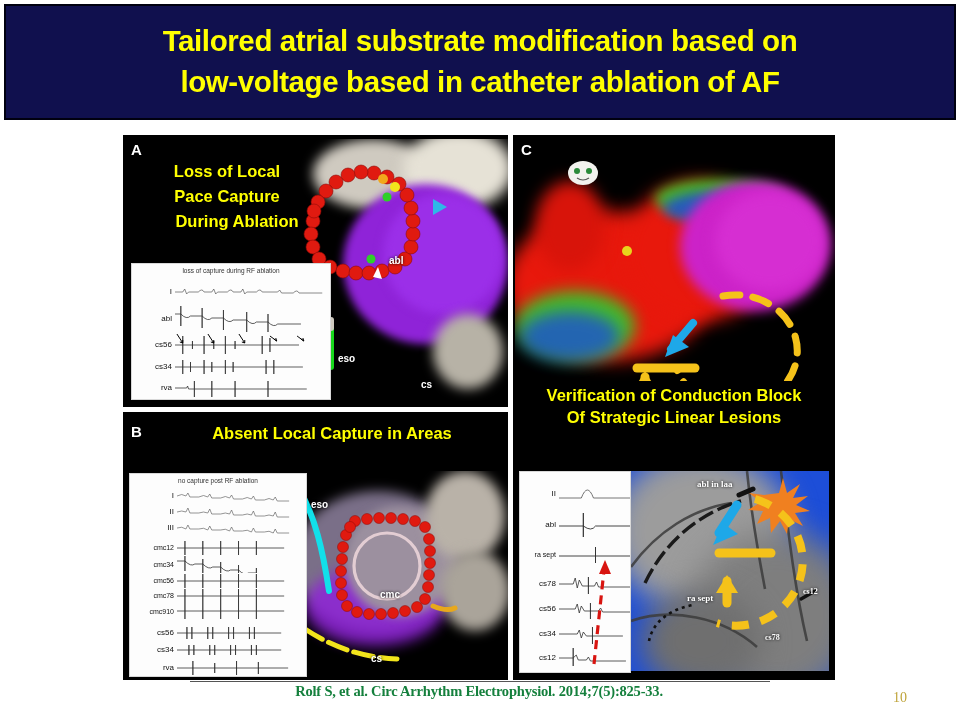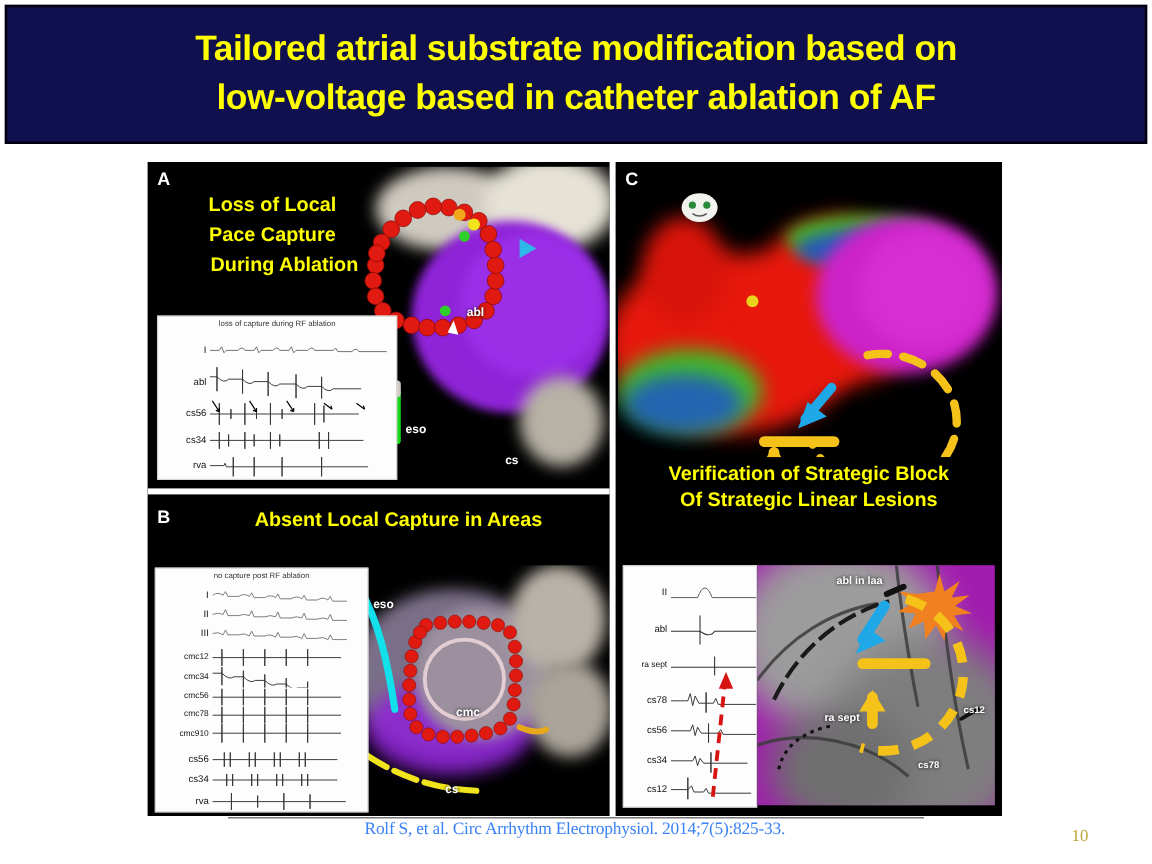--- a/index.html
+++ b/index.html
@@ -41,26 +41,26 @@
   
   .ecg{position:absolute;background:#fdfdfd;border:1px solid #d8d8d8;overflow:hidden;}
   .ecg-title{position:absolute;width:100%;text-align:center;
     font-size:6.5px;color:#333;top:3px;}
   .ecg-row{position:absolute;display:flex;align-items:center;width:100%;}
   .ecg-name{font-size:8px;color:#111;text-align:right;padding-right:3px;
     font-family:"Liberation Sans",sans-serif;}
   .ecg-trace{flex:1;height:100%;}
 
   
-  .fluoro{position:absolute;background:#a21caf;overflow:hidden;}
+  .fluoro{position:absolute;background:#1d4ed8;overflow:hidden;font-family:Liberation Serif, serif;}
 
   .cite{
     position:absolute;left:123px;top:683px;width:712px;text-align:center;
-    font-family:"Liberation Serif",serif;font-size:14.5px;color:#3b82f6;
-    font-weight:normal;letter-spacing:-0.2px;
+    font-family:"Liberation Serif",serif;font-size:14.5px;color:#15803d;
+    font-weight:bold;letter-spacing:-0.2px;
   }
   .cite-rule{position:absolute;left:190px;top:681px;width:580px;height:1px;background:#555;}
   .pageno{
     position:absolute;left:893px;top:690px;font-size:14px;color:#bfa43a;
     font-family:"Liberation Serif",serif;
   }
 </style>
 </head>
 <body>
 
@@ -311,21 +311,21 @@
         <path d="M208 145 a62 56 0 1 1 -46 74"></path>
       </g>
       <path d="M178 172 l-22 26" stroke="#1ea8e8" stroke-width="8" fill="none" stroke-linecap="round"></path>
       <path d="M150 206 l8 -22 l16 12 Z" fill="#1ea8e8"></path>
       <path d="M122 217 h58" stroke="#f5c21a" stroke-width="9" stroke-linecap="round"></path>
       <path d="M130 250 l0 -24" stroke="#f5c21a" stroke-width="9" stroke-linecap="round"></path>
       <path d="M130 220 l-11 18 l22 0 Z" fill="#f5c21a"></path>
     </svg>
   </div>
 
-  <div class="panel-cap" style="left:398px;top:250px;width:306px;">Verification of Strategic Block</div>
+  <div class="panel-cap" style="left:398px;top:250px;width:306px;">Verification of Conduction Block</div>
   <div class="panel-cap" style="left:398px;top:272px;width:306px;">Of Strategic Linear Lesions</div>
 
   <div class="ecg" style="left:396px;top:336px;width:110px;height:200px;">
     <div class="ecg-row" style="top:8px;height:26px;">
       <div class="ecg-name" style="width:36px;">II</div>
       <svg class="ecg-trace" viewBox="0 0 70 26" preserveAspectRatio="none">
           <path d="M0 18 h22 q6 -16 12 0 h36" stroke="#555" fill="none" stroke-width="0.8"></path>
         </svg>
     </div>
     <div class="ecg-row" style="top:38px;height:28px;">

